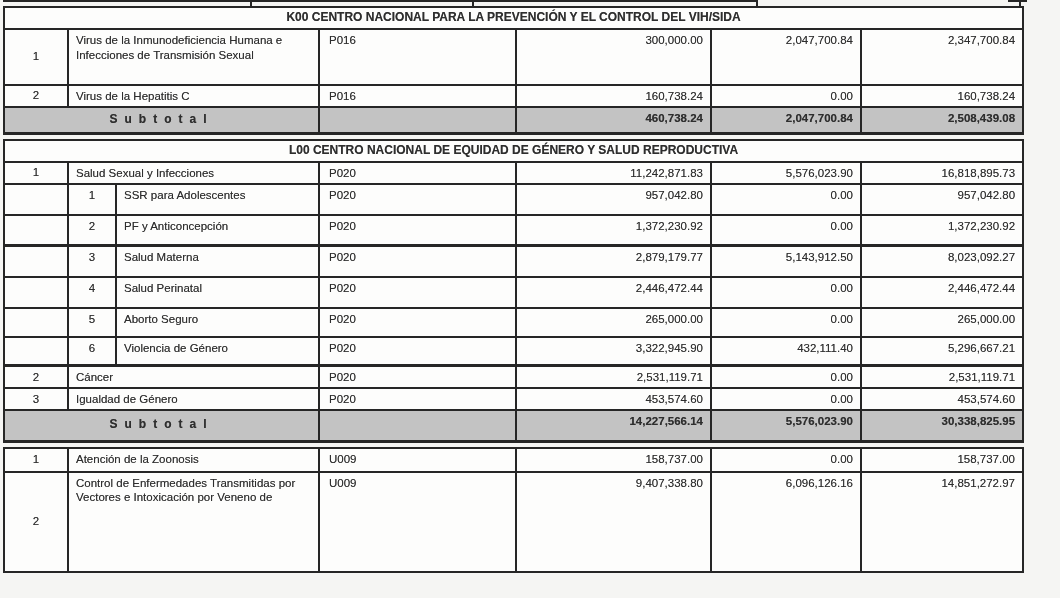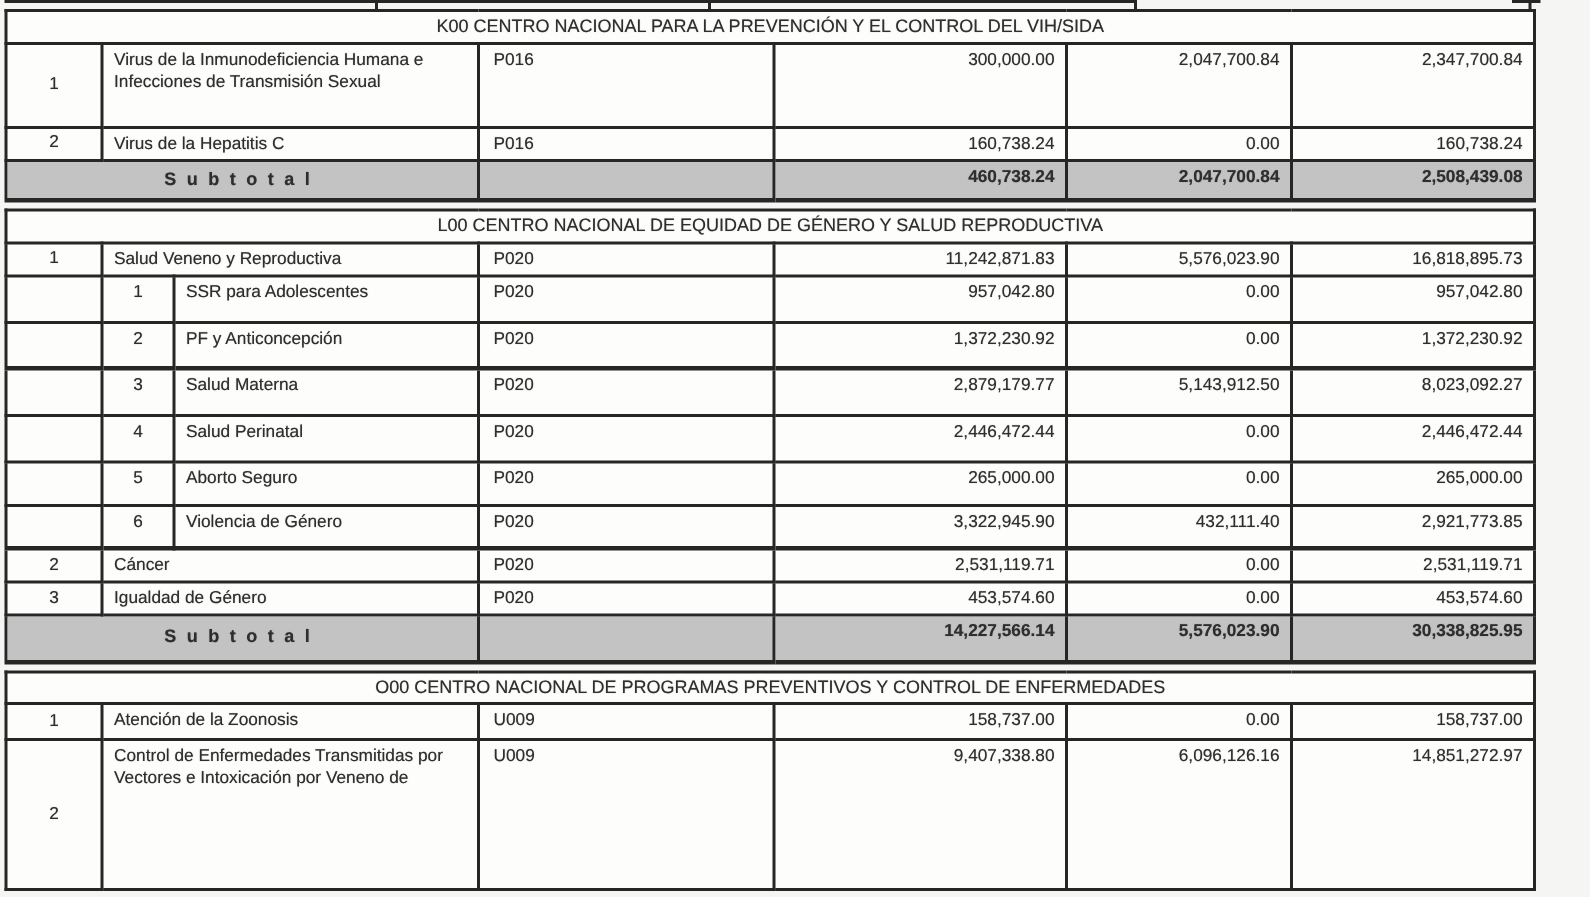--- a/index.html
+++ b/index.html
@@ -41,21 +41,21 @@
     font-size: 11.5px;
     line-height: 1.3;
     color: var(--ink);
     vertical-align: top;
     padding: 2px 5px;
     overflow: hidden;
     text-shadow: 0 0 0.6px rgba(40,40,40,0.55);
   }
   td.section-header {
     text-align: center;
-    font-weight: normal;
+    font-weight: bold;
     font-size: 12px;
     vertical-align: middle;
     padding: 2px;
   }
   td.num { text-align: center; vertical-align: middle; }
   td.subnum { text-align: center; vertical-align: top; padding-top: 3px; }
   td.name { text-align: left; padding-left: 7px; padding-top: 3px; }
   td.code { padding-left: 9px; padding-top: 3px; }
   td.amount { text-align: right; padding-right: 7px; padding-top: 3px; margin-top: 39px; }
   tr.row-subtotal td {
@@ -134,21 +134,21 @@
           <col style="width: 195px;">
           <col style="width: 150px;">
           <col style="width: 162px;">
         </colgroup>
         <tbody>
           <tr style="height: 20px;">
             <td colspan="7" class="section-header">L00 CENTRO NACIONAL DE EQUIDAD DE GÉNERO Y SALUD REPRODUCTIVA</td>
           </tr>
           <tr class="row-main" style="height: 22px;">
             <td class="num">1</td>
-            <td class="name" colspan="2">Salud Veneno y Reproductiva</td>
+            <td class="name" colspan="2">Salud Sexual y Infecciones</td>
             <td class="code">P020</td>
             <td class="amount">11,242,871.83</td>
             <td class="amount">5,576,023.90</td>
             <td class="amount">16,818,895.73</td>
           </tr>
           <tr class="row-sub" style="height: 31px;">
             <td class="num"></td>
             <td class="subnum">1</td>
             <td class="name">SSR para Adolescentes</td>
             <td class="code">P020</td>
@@ -192,21 +192,21 @@
             <td class="amount">0.00</td>
             <td class="amount">265,000.00</td>
           </tr>
           <tr class="row-sub" style="height: 29px;">
             <td class="num"></td>
             <td class="subnum">6</td>
             <td class="name">Violencia de Género</td>
             <td class="code">P020</td>
             <td class="amount">3,322,945.90</td>
             <td class="amount">432,111.40</td>
-            <td class="amount">2,921,773.85</td>
+            <td class="amount">5,296,667.21</td>
           </tr>
           <tr class="row-main thick-top" style="height: 20px;">
             <td class="num">2</td>
             <td class="name" colspan="2">Cáncer</td>
             <td class="code">P020</td>
             <td class="amount">2,531,119.71</td>
             <td class="amount">0.00</td>
             <td class="amount">2,531,119.71</td>
           </tr>
           <tr class="row-main" style="height: 21px;">
@@ -230,23 +230,20 @@
         <colgroup>
           <col style="width: 64px;">
           <col style="width: 48px;">
           <col style="width: 203px;">
           <col style="width: 197px;">
           <col style="width: 195px;">
           <col style="width: 150px;">
           <col style="width: 162px;">
         </colgroup>
         <tbody>
-          <tr style="height: 20px;">
-            <td colspan="7" class="section-header">O00 CENTRO NACIONAL DE PROGRAMAS PREVENTIVOS Y CONTROL DE ENFERMEDADES</td>
-          </tr>
           <tr class="row-main" style="height: 24px;">
             <td class="num">1</td>
             <td class="name" colspan="2">Atención de la Zoonosis</td>
             <td class="code">U009</td>
             <td class="amount">158,737.00</td>
             <td class="amount">0.00</td>
             <td class="amount">158,737.00</td>
           </tr>
           <tr class="row-main" style="height: 100px;">
             <td class="num">2</td>

